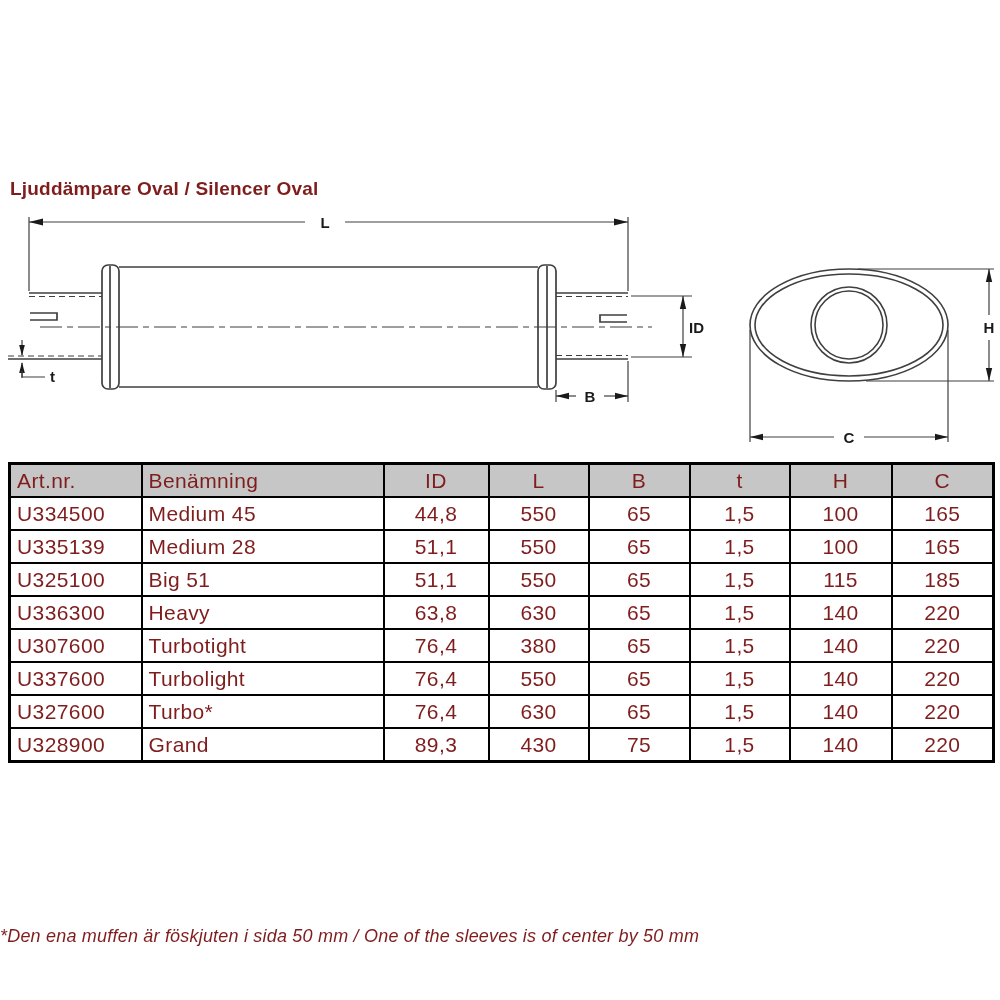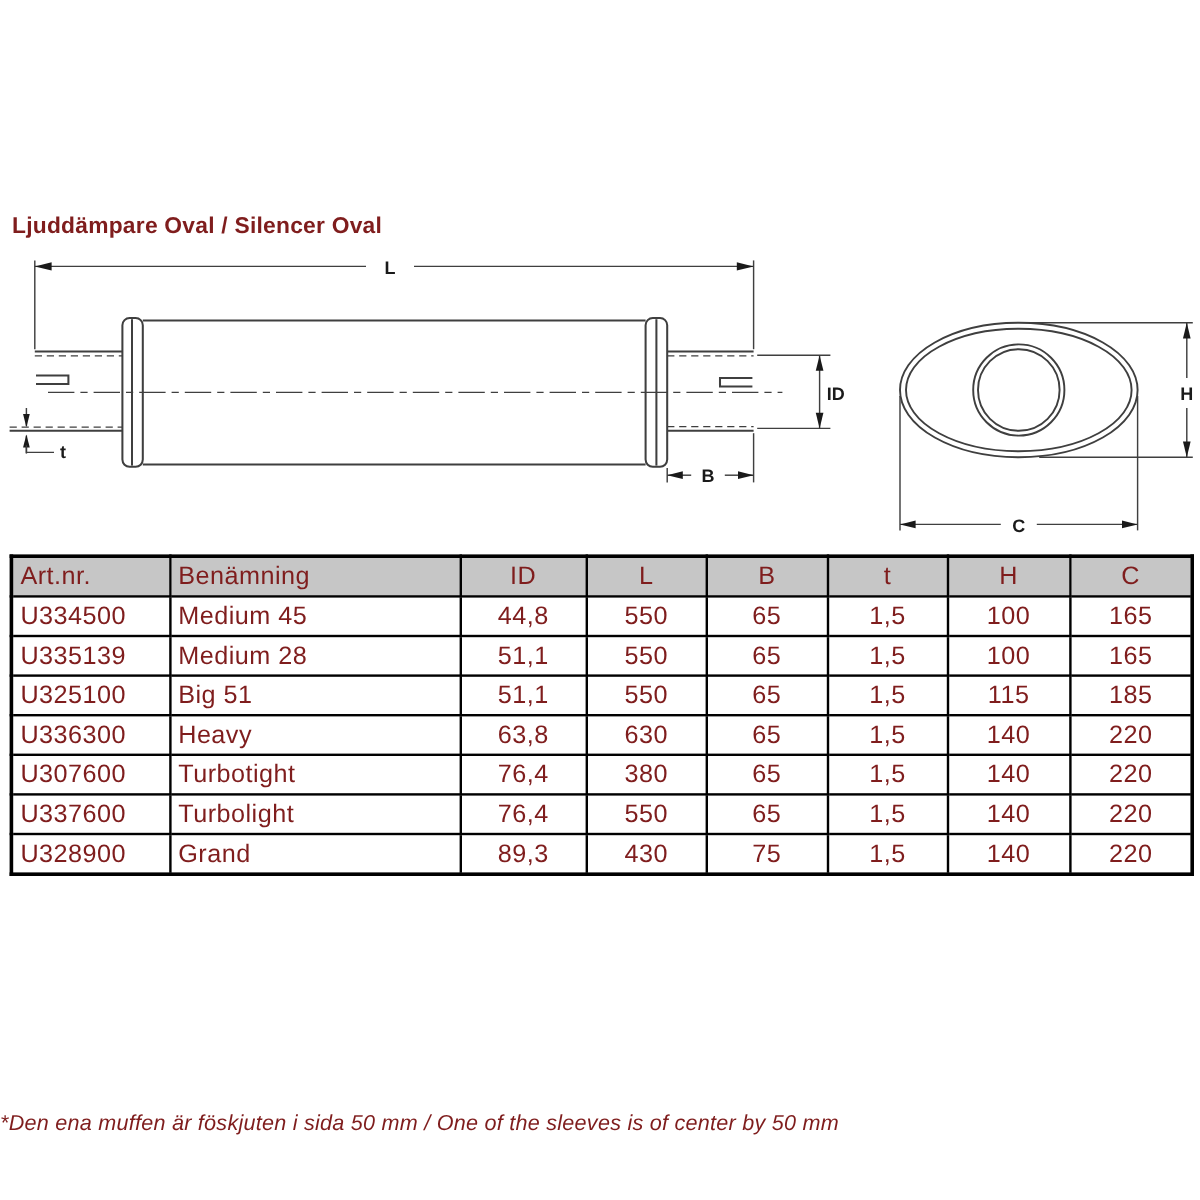--- a/index.html
+++ b/index.html
@@ -207,20 +207,30 @@
             <td>U337600</td>
             <td>Turbolight</td>
             <td>76,4</td>
             <td>550</td>
             <td>65</td>
             <td>1,5</td>
             <td>140</td>
             <td>220</td>
           </tr>
           <tr>
+            <td>U327600</td>
+            <td>Turbo*</td>
+            <td>76,4</td>
+            <td>630</td>
+            <td>65</td>
+            <td>1,5</td>
+            <td>140</td>
+            <td>220</td>
+          </tr>
+          <tr>
             <td>U328900</td>
             <td>Grand</td>
             <td>89,3</td>
             <td>430</td>
             <td>75</td>
             <td>1,5</td>
             <td>140</td>
             <td>220</td>
           </tr>
         </tbody>

